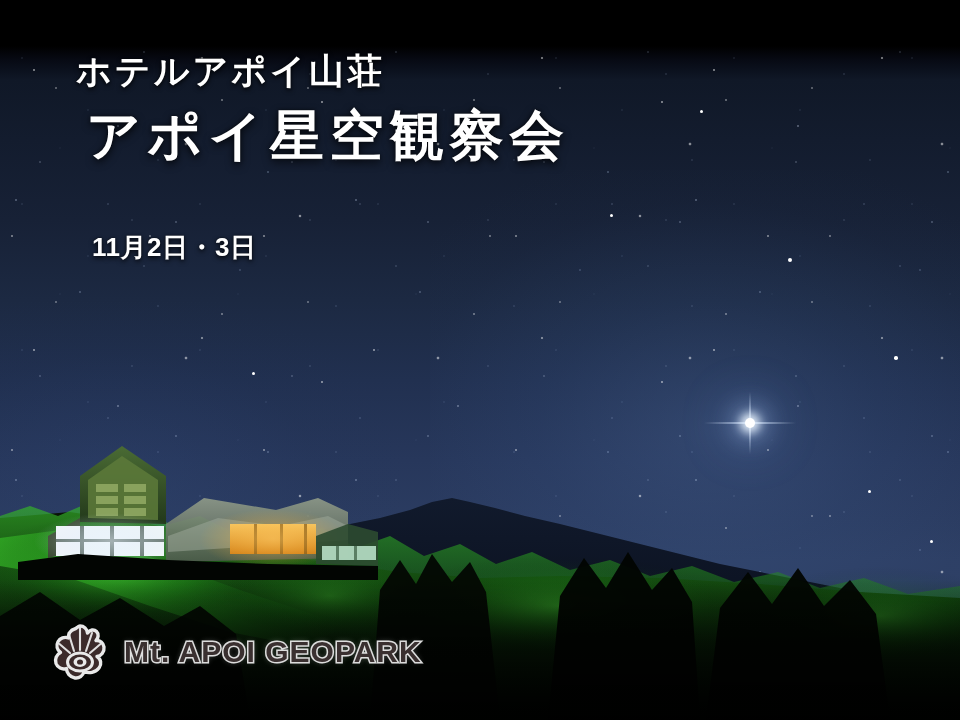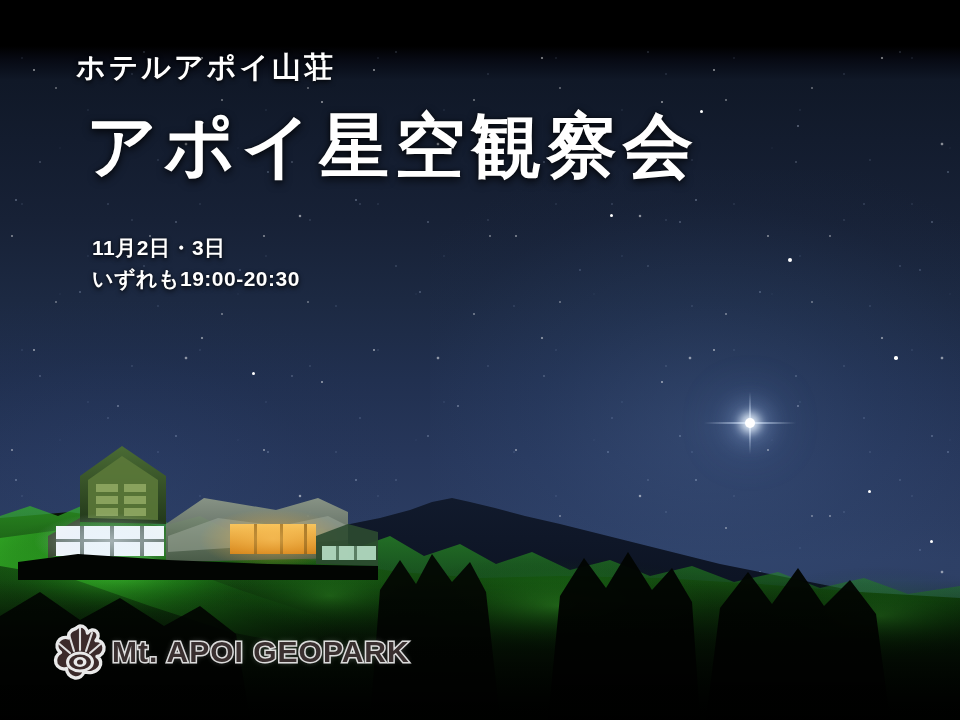--- a/index.html
+++ b/index.html
@@ -182,45 +182,45 @@
   .hotel {
     position: absolute;
     left: 18px; top: 440px;
     width: 360px; height: 140px;
   }
 
   
   .subtitle {
     position: absolute;
     left: 76px; top: 48px;
-    font-size: 29px;
+    font-size: 35px;
     font-weight: bold;
     color: #ffffff;
     letter-spacing: 3px;
     white-space: nowrap;
     text-shadow: 0 2px 5px rgba(0,0,0,0.85), 0 0 2px rgba(0,0,0,0.7);
     text-align: right;
   }
   .main-title {
     position: absolute;
     left: 86px; top: 100px;
-    font-size: 70px;
+    font-size: 54px;
     font-weight: bold;
     color: #ffffff;
     letter-spacing: 6px;
     white-space: nowrap;
     text-shadow: 0 3px 8px rgba(0,0,0,0.8), 0 0 3px rgba(0,0,0,0.6);
   }
   .body-block {
     position: absolute;
     left: 92px; top: 232px;
     width: 700px;
   }
   .body-line {
-    font-size: 21px;
+    font-size: 26px;
     font-weight: bold;
     color: #ffffff;
     line-height: 31px;
     white-space: pre;
     letter-spacing: 0.5px;
     text-shadow: 0 2px 5px rgba(0,0,0,0.8), 0 0 2px rgba(0,0,0,0.6);
   }
 
   
   .geopark {
@@ -229,20 +229,21 @@
     height: 64px;
     display: flex;
     align-items: center;
   }
   .geopark-mark {
     width: 64px;
     height: 64px;
     flex: 0 0 64px;
   }
   .geopark-text {
+    margin-left: 12px;
     font-size: 30px;
     font-weight: bold;
     letter-spacing: 1px;
     color: #3a3030;
     white-space: nowrap;
     -webkit-text-stroke: 3px rgba(235,235,235,0.92);
     paint-order: stroke fill;
     text-shadow: 0 0 6px rgba(255,255,255,0.35);
   }
 </style>
@@ -412,21 +413,20 @@
 
     <path d="M0,122 L60,114 L150,120 L250,124 L360,126 L360,140 L0,140 Z" fill="#020502"></path>
   </svg>
 
   <div class="subtitle">ホテルアポイ山荘</div>
 
   <div class="main-title">アポイ星空観察会</div>
 
   <div class="body-block">
     <div class="body-line">11月2日・3日</div>
-    <div class="body-line">いずれも19:00-20:30</div>
   </div>
 
   <div class="geopark">
     <svg class="geopark-mark" viewBox="0 0 64 64">
       <g stroke="#e9e9e9" stroke-width="3.4" stroke-linejoin="round" stroke-linecap="round" fill="#3b2a2a">
 
         <path d="M32,6
                  C36,6 39,9 39.5,13
                  C42,9.5 46,9 48.5,11.5
                  C51,14 50.5,18 48,20.5

